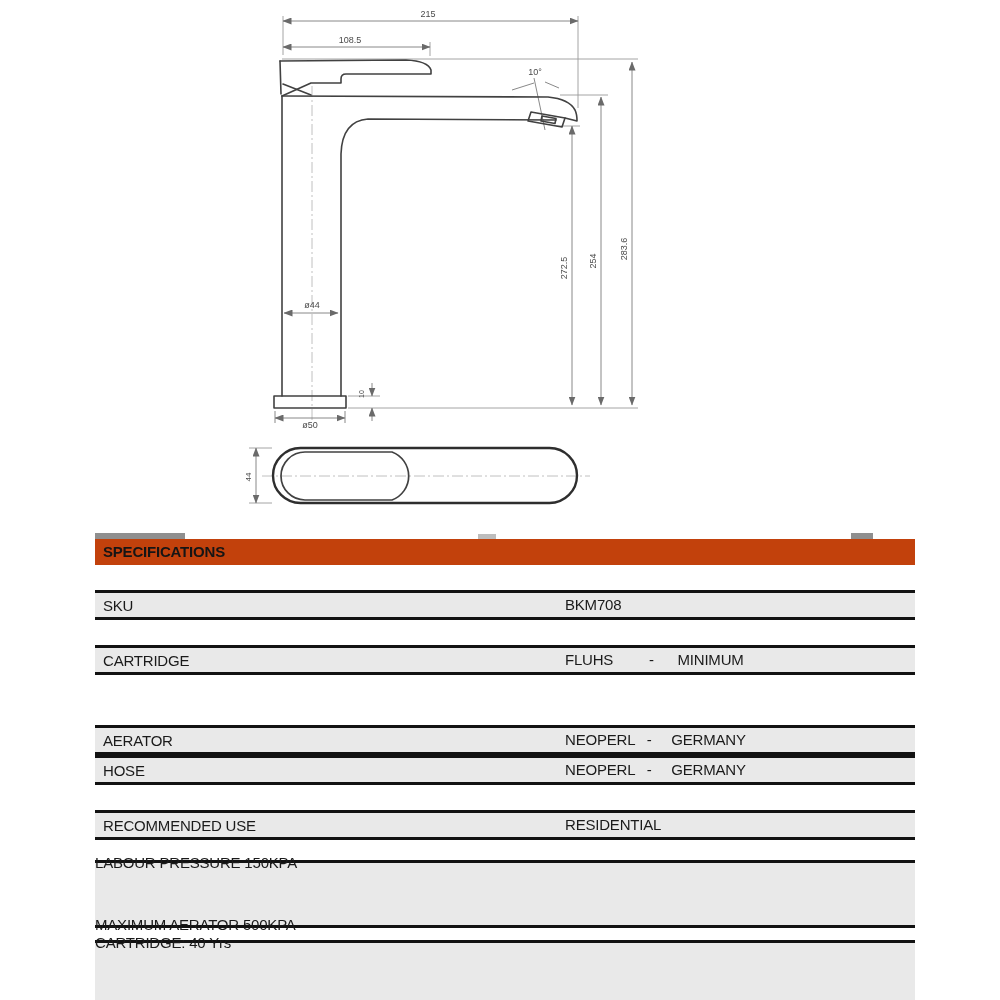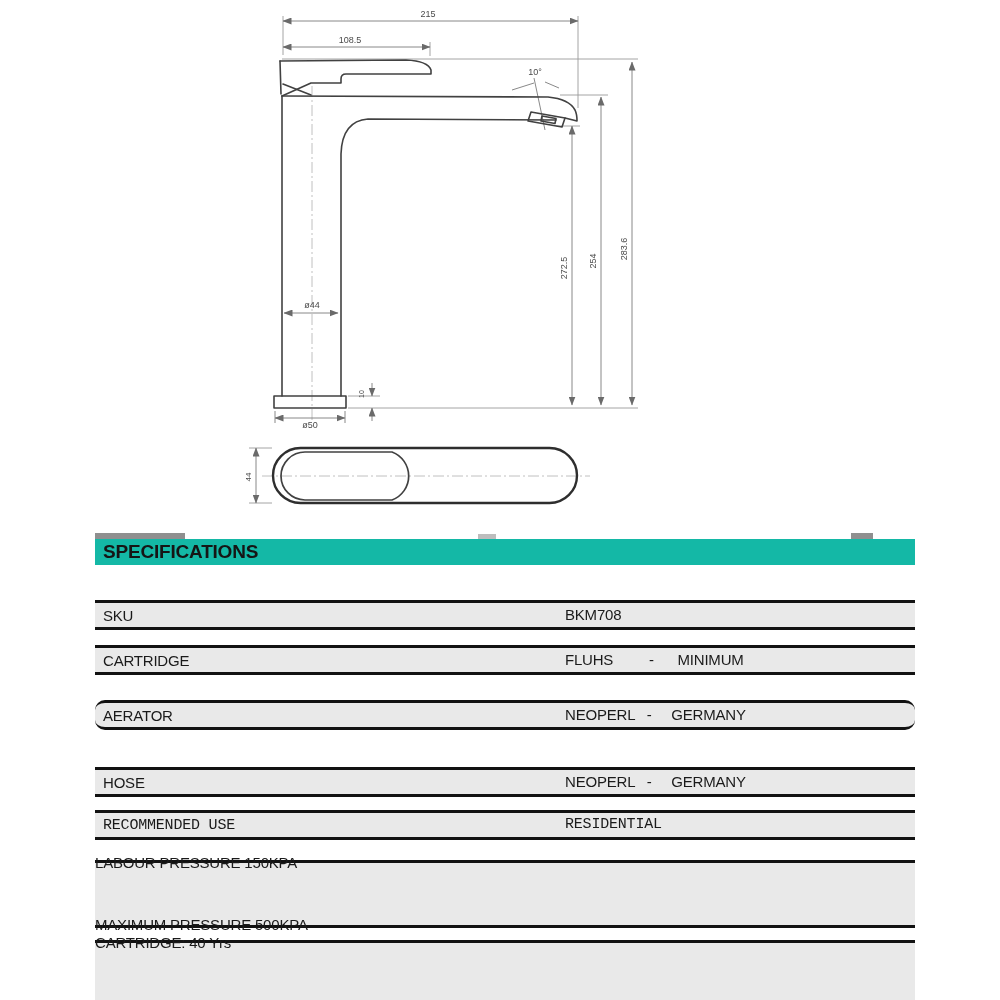--- a/index.html
+++ b/index.html
@@ -7,21 +7,21 @@
     width:1000px;height:1000px;overflow:hidden;background:#ffffff;
     font-family:"Liberation Sans", sans-serif;position:relative;
   }
   .stage{position:absolute;inset:0;}
   svg{position:absolute;left:0;top:0;}
   svg text{font-family:"Liberation Sans", sans-serif;fill:#4a4a4a;}
 
   
   .spec-header{
     position:absolute;left:95px;width:820px;height:26px;top:539px;
-    background:#14b8a6;color:#151515;font-size:19px;font-weight:bold;
+    background:#c2410c;color:#151515;font-size:15px;font-weight:bold;
     line-height:26px;padding-left:8px;box-sizing:border-box;
     letter-spacing:-0.2px;
   }
   .spec-row{
     position:absolute;left:95px;width:820px;background:#e9e9e9;
     border-top:3px solid #121212;border-bottom:3px solid #121212;
     box-sizing:content-box;display:flex;align-items:center;
     color:#1a1a1a;font-size:15px;letter-spacing:-0.2px;
   }
   .spec-label{flex:0 0 462px;padding-left:8px;}
@@ -117,49 +117,49 @@
       <text x="251" y="477" font-size="8" transform="rotate(-90 251 477)">44</text>
     </g>
   </svg>
 
   <div class="artifact" style="left:95px;top:533px;width:90px;height:6px;background:#8f8f8f;"></div>
   <div class="artifact" style="left:478px;top:534px;width:18px;height:5px;background:#bdbdbd;"></div>
   <div class="artifact" style="left:851px;top:533px;width:22px;height:6px;background:#8f8f8f;"></div>
 
   <div class="spec-header">SPECIFICATIONS</div>
 
-  <div class="spec-row row-single" style="top:590px;margin-top:10px;">
+  <div class="spec-row row-single" style="top:590px;">
     <div class="spec-label">SKU</div>
     <div class="spec-value"><div class="line">BKM708</div></div>
   </div>
 
   <div class="spec-row row-single" style="top:645px;">
     <div class="spec-label">CARTRIDGE</div>
     <div class="spec-value"><div class="line">FLUHS         -      MINIMUM</div></div>
   </div>
 
-  <div class="spec-row row-single" style="top:700px;border-radius:10px;">
+  <div class="spec-row row-single" style="top:725px;">
     <div class="spec-label">AERATOR</div>
     <div class="spec-value"><div class="line">NEOPERL   -     GERMANY</div></div>
   </div>
 
-  <div class="spec-row row-single" style="top:755px;margin-top:12px;">
+  <div class="spec-row row-single" style="top:755px;">
     <div class="spec-label">HOSE</div>
     <div class="spec-value"><div class="line">NEOPERL   -     GERMANY</div></div>
   </div>
 
-  <div class="spec-row row-single" style="top:810px;font-family:Liberation Mono, monospace;">
+  <div class="spec-row row-single" style="top:810px;">
     <div class="spec-label">RECOMMENDED USE</div>
     <div class="spec-value"><div class="line">RESIDENTIAL</div></div>
   </div>
 
   <div class="spec-row row-double" style="top:860px;">
     <div class="spec-value">
       <div class="line">LABOUR PRESSURE 150KPA</div>
-      <div class="line">MAXIMUM PRESSURE 500KPA</div>
+      <div class="line">MAXIMUM AERATOR 500KPA</div>
     </div>
   </div>
 
   <div class="spec-row row-double" style="top:940px;">
     <div class="spec-value">
       <div class="line">CARTRIDGE: 40 Yrs</div>
       <div class="line">LABOUR: 2 Yrs</div>
     </div>
   </div>
 

